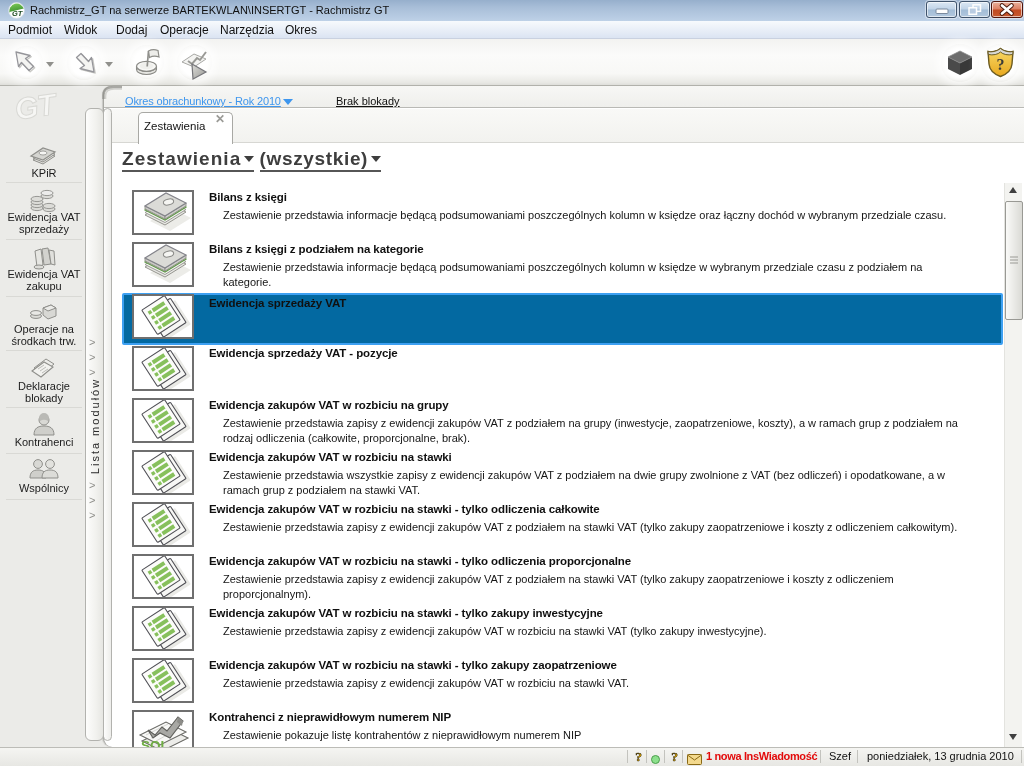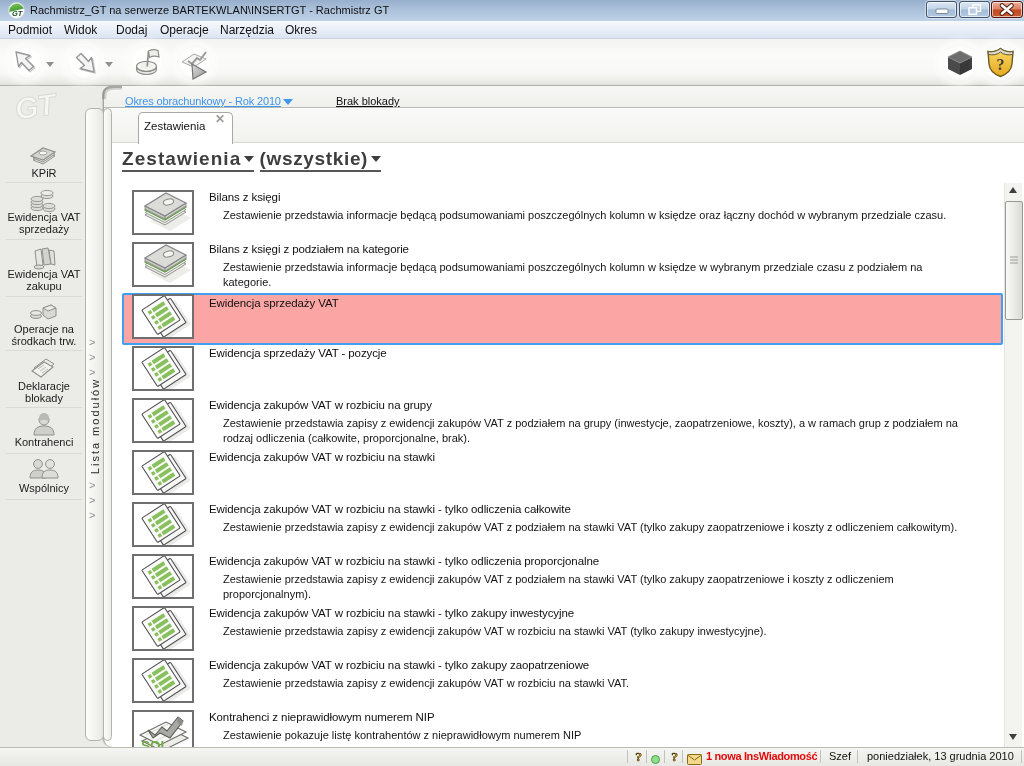--- a/index.html
+++ b/index.html
@@ -72,24 +72,24 @@
 
 #heading { left:122px; top:148px; font-size:19px; font-weight:bold; color:#3e3e3e; }
 #hs1 { letter-spacing:1.05px; }
 #hs2 { letter-spacing:0.65px;text-align:center; }
 .hspan { border-bottom:2px solid #565656; padding-bottom:0px; display:inline-block; }
 .harr { display:inline-block; width:0; height:0; border-left:5px solid transparent;
   border-right:5px solid transparent; border-top:6px solid #3e3e3e; margin:0 0 3px 3px; }
 
 
 .row { position:absolute; left:122px; width:881px; height:52px; }
-.rowsel { background:#fca5a5; border:2px solid #3da0f2; border-radius:2px; }
+.rowsel { background:#0369a1; border:2px solid #3da0f2; border-radius:2px; }
 .ibox { position:absolute; left:10px; top:1px; width:62px; height:45px;
   border:2px solid #6f6f6f; background:#fff; }
-.rtitle { position:absolute; left:87px; top:1.5px; font-size:11.5px; font-weight:normal; letter-spacing:-0.1px; color:#101010; }
+.rtitle { position:absolute; left:87px; top:1.5px; font-size:11.5px; font-weight:bold; letter-spacing:-0.1px; color:#101010; }
 .rdesc { position:absolute; left:101px; top:19px; width:788px; font-size:11px; color:#151515; line-height:15.2px; }
 .rowsel .ibox { left:8px; top:-1px; }
 .rowsel .rtitle { left:85px; top:2px; }
 .rowsel .rdesc { left:100px; top:18px; }
 
 
 #sbar { left:1004px; top:183px; width:18px; height:564px; background:#f3f3f0; border-left:1px solid #e3e3df; }
 .sbtn { position:absolute; left:0; width:18px; height:17px; }
 #sthumb { position:absolute; left:0px; top:18px; width:18px; height:119px;
   background:linear-gradient(90deg,#fafaf8,#dadad5); border:1px solid #999994; border-radius:2px; }
@@ -411,20 +411,21 @@
 <rect x="-9.5" y="-4" width="3.5" height="3.5"></rect>
               <rect x="-4.5" y="-4.3" width="14" height="4"></rect>
 <rect x="-9.5" y="2" width="3.5" height="3.5"></rect>
               <rect x="-4.5" y="1.7" width="14" height="4"></rect>
 <rect x="-9.5" y="8" width="3.5" height="3.5"></rect>
               <rect x="-4.5" y="7.7" width="14" height="4"></rect>
 </g>
 </g>
         </svg></div>
 <div class="rtitle">Ewidencja zakupów VAT w rozbiciu na stawki</div>
+<div class="rdesc">Zestawienie przedstawia wszystkie zapisy z ewidencji zakupów VAT z podziałem na dwie grupy zwolnione z VAT (bez odliczeń) i opodatkowane, a w<br>ramach grup z podziałem na stawki VAT.</div>
 </div>
 <div class="row" style="top:501px">
 <div class="ibox"><svg width="58" height="41" viewBox="0 0 58 41">
 <g transform="translate(27,19) rotate(-33)">
 <rect x="-7" y="-5" width="27" height="29" rx="1" fill="#eaeae6"></rect>
 <rect x="-10" y="-9" width="27" height="29" rx="1" fill="#f7f7f5" stroke="#505056" stroke-width="1.1"></rect>
 <rect x="-13.5" y="-14.5" width="27" height="29" rx="1" fill="#fcfcfa" stroke="#505056" stroke-width="1.1"></rect>
 <g fill="#87c05c">
 <rect x="-9.5" y="-10" width="3.5" height="3.5"></rect>
               <rect x="-4.5" y="-10.3" width="14" height="4"></rect>

